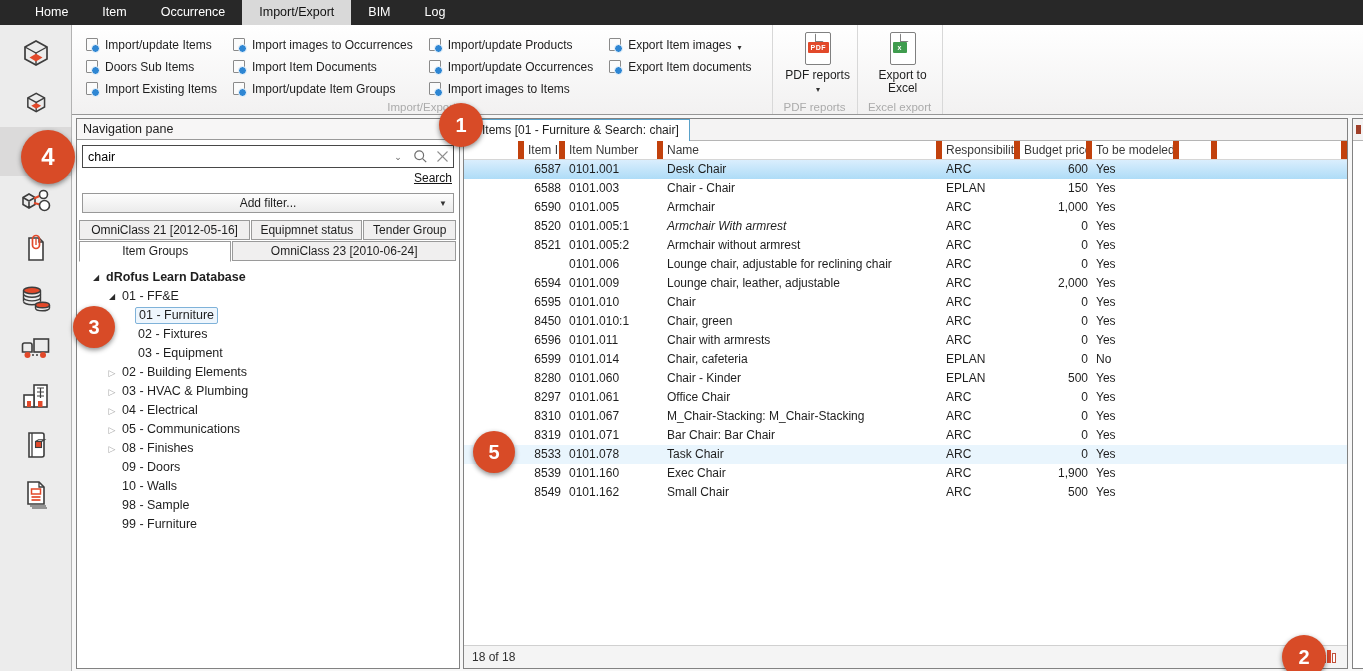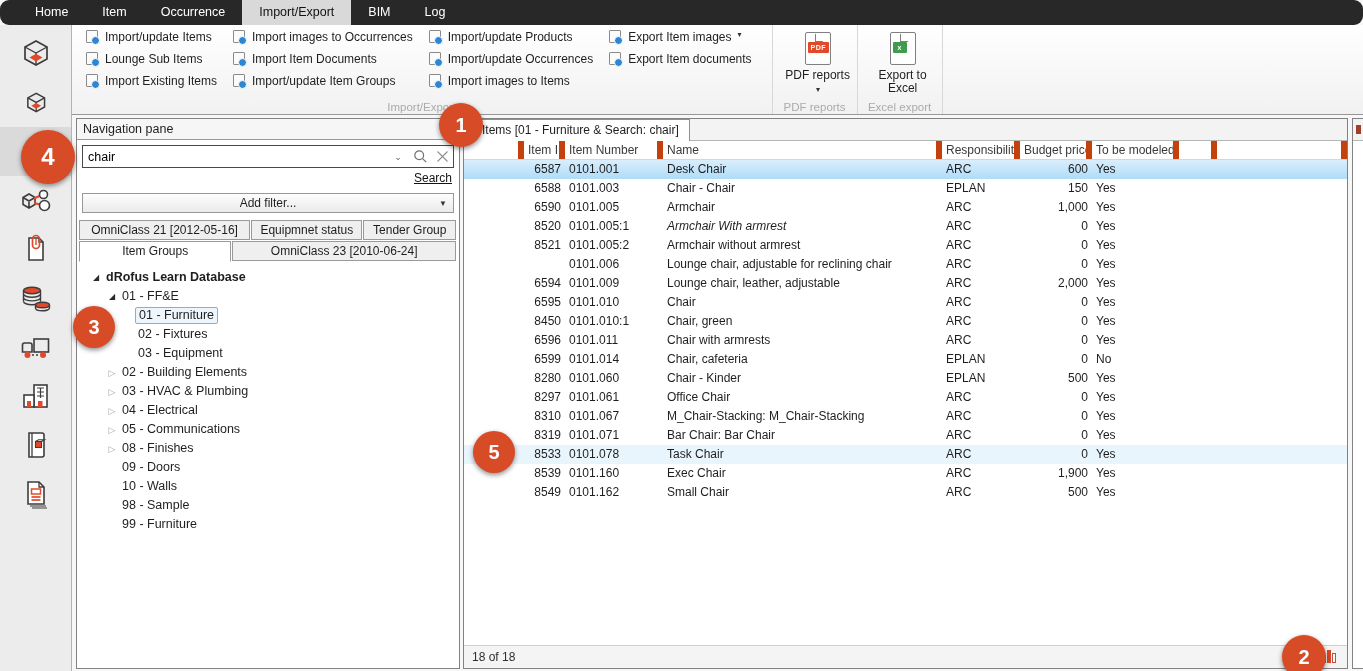--- a/index.html
+++ b/index.html
@@ -4,33 +4,33 @@
 <style>
   * { box-sizing: border-box; margin: 0; padding: 0; }
   html,body { width:1363px; height:671px; overflow:hidden; }
   body {
     position:relative; background:#f7f7f7;
     font-family:"Liberation Sans","DejaVu Sans",sans-serif;
     font-size:12px; color:#1e1e1e; cursor:default;
   }
   
   .menubar { position:absolute; left:0; top:0; width:1363px; height:25px;
-    background:#282828; display:flex; align-items:stretch; padding-left:18px; z-index:5;border-radius:9px; }
+    background:#282828; display:flex; align-items:stretch; padding-left:18px; z-index:5; }
   .mtab { color:#fff; padding:0 17px; line-height:25px; font-size:12.5px; }
   .mtab.active { background:#d9d9d9; color:#111; }
   
   .ribbon { position:absolute; left:72px; top:25px; width:1291px; height:90px;
     background:linear-gradient(#ffffff,#f2f1f1); border-bottom:1px solid #979797;
     display:flex; align-items:flex-start; }
   .rgroup { position:relative; height:89px; padding:5px 6px 16px 12px; border-right:1px solid #d8d8d8; display:flex; }
   .rgroup-label { position:absolute; bottom:0; left:0; right:0; text-align:center;
     color:#ababab; font-size:11.5px; line-height:14px; white-space:nowrap; }
   .rcols { display:flex; }
   .rcol { display:flex; flex-direction:column; margin-right:12px; }
-  .rbtn { display:flex; align-items:flex-start; height:22px; gap:5px; white-space:nowrap; padding:0 2px; }
+  .rbtn { display:flex; align-items:flex-end; height:22px; gap:5px; white-space:nowrap; padding:0 2px; }
   .ric { width:14px; height:14px; position:relative; flex:none; }
   .ric::before { content:""; position:absolute; left:0; top:0; width:10px; height:11px;
     border:1px solid #8a8a8a; border-radius:1px; background:#fbfbfb; }
   .ric::after { content:""; position:absolute; right:0; bottom:-1px; width:7px; height:7px;
     border-radius:50%; background:#2e86d3; border:1px solid #fff; }
   .dd { font-size:8px; color:#333; margin-left:1px; }
   .rbig { width:66px; display:flex; flex-direction:column; align-items:center; padding-top:2px; }
   .page { width:26px; height:33px; background:#fff; border:1px solid #808080; border-radius:2px;
     position:relative; margin-bottom:4px; }
   .page .foldline { position:absolute; right:6px; top:0px; width:9px; height:9px;
@@ -121,21 +121,21 @@
 <div class="ribbon">
   <div class="rgroup">
     <div class="rcols">
         <div class="rcol">
           <div class="rbtn">
             <span class="ric"></span>
             <span>Import/update Items</span>
           </div>
           <div class="rbtn">
             <span class="ric"></span>
-            <span>Lounge Sub Items</span>
+            <span>Doors Sub Items</span>
           </div>
           <div class="rbtn">
             <span class="ric"></span>
             <span>Import Existing Items</span>
           </div>
         </div>
         <div class="rcol">
           <div class="rbtn">
             <span class="ric"></span>
             <span>Import images to Occurrences</span>

